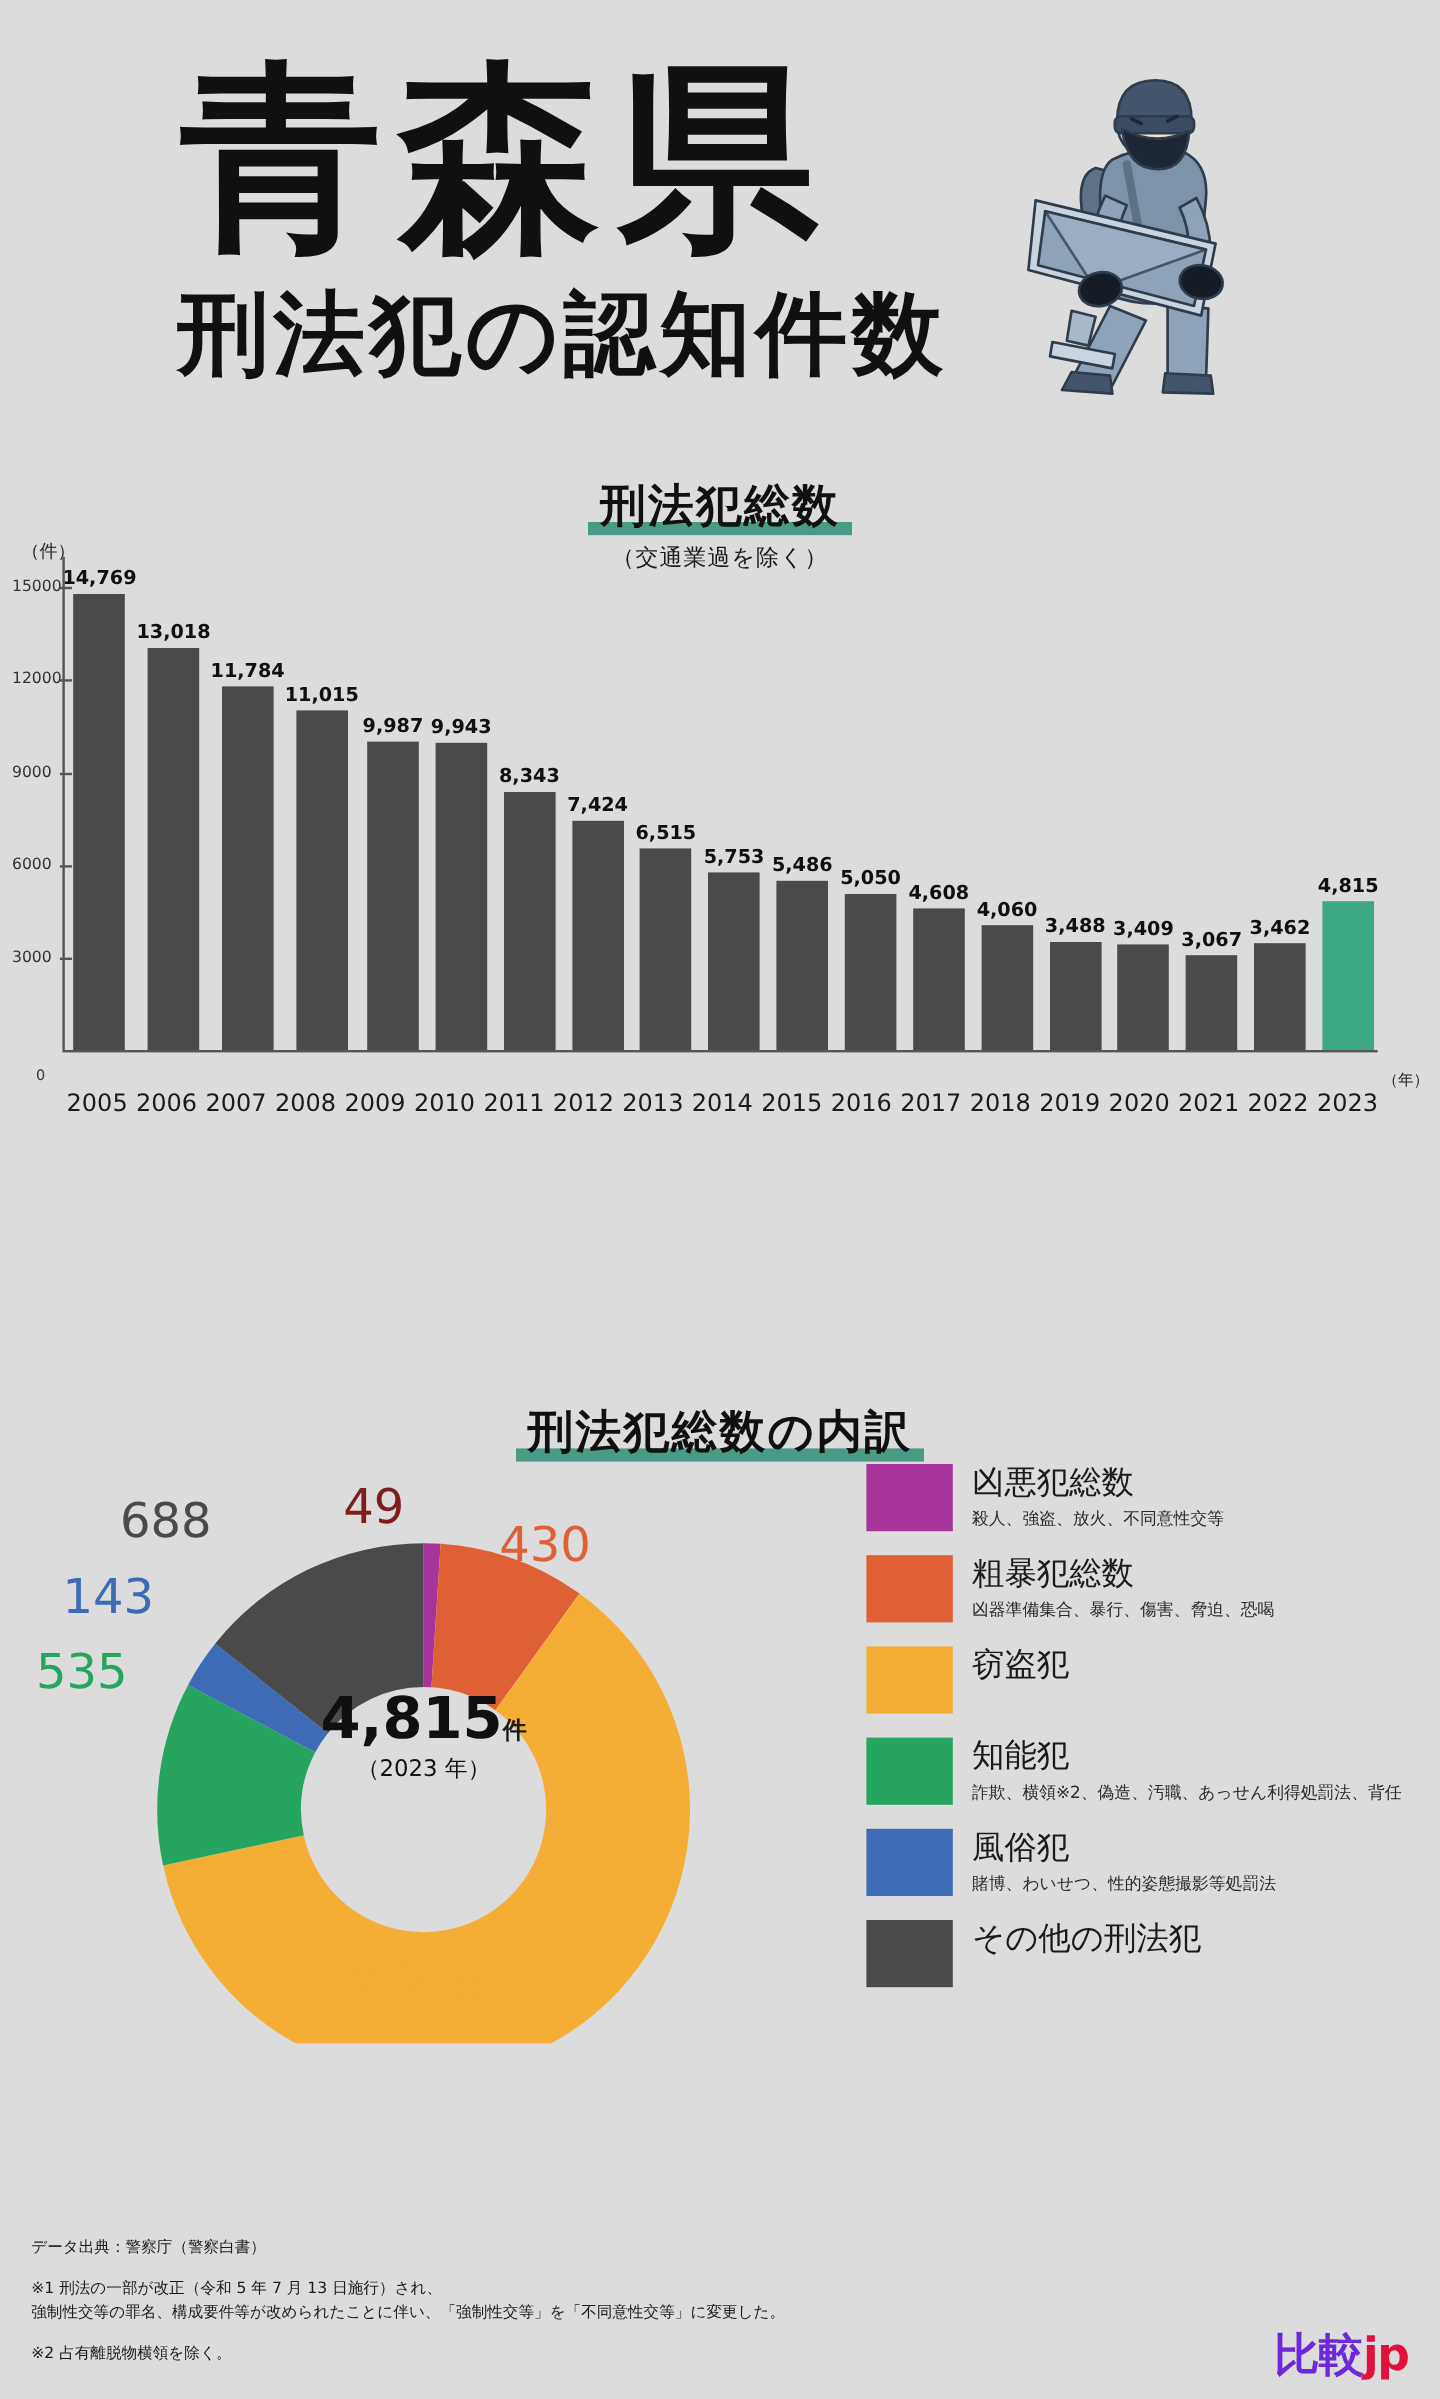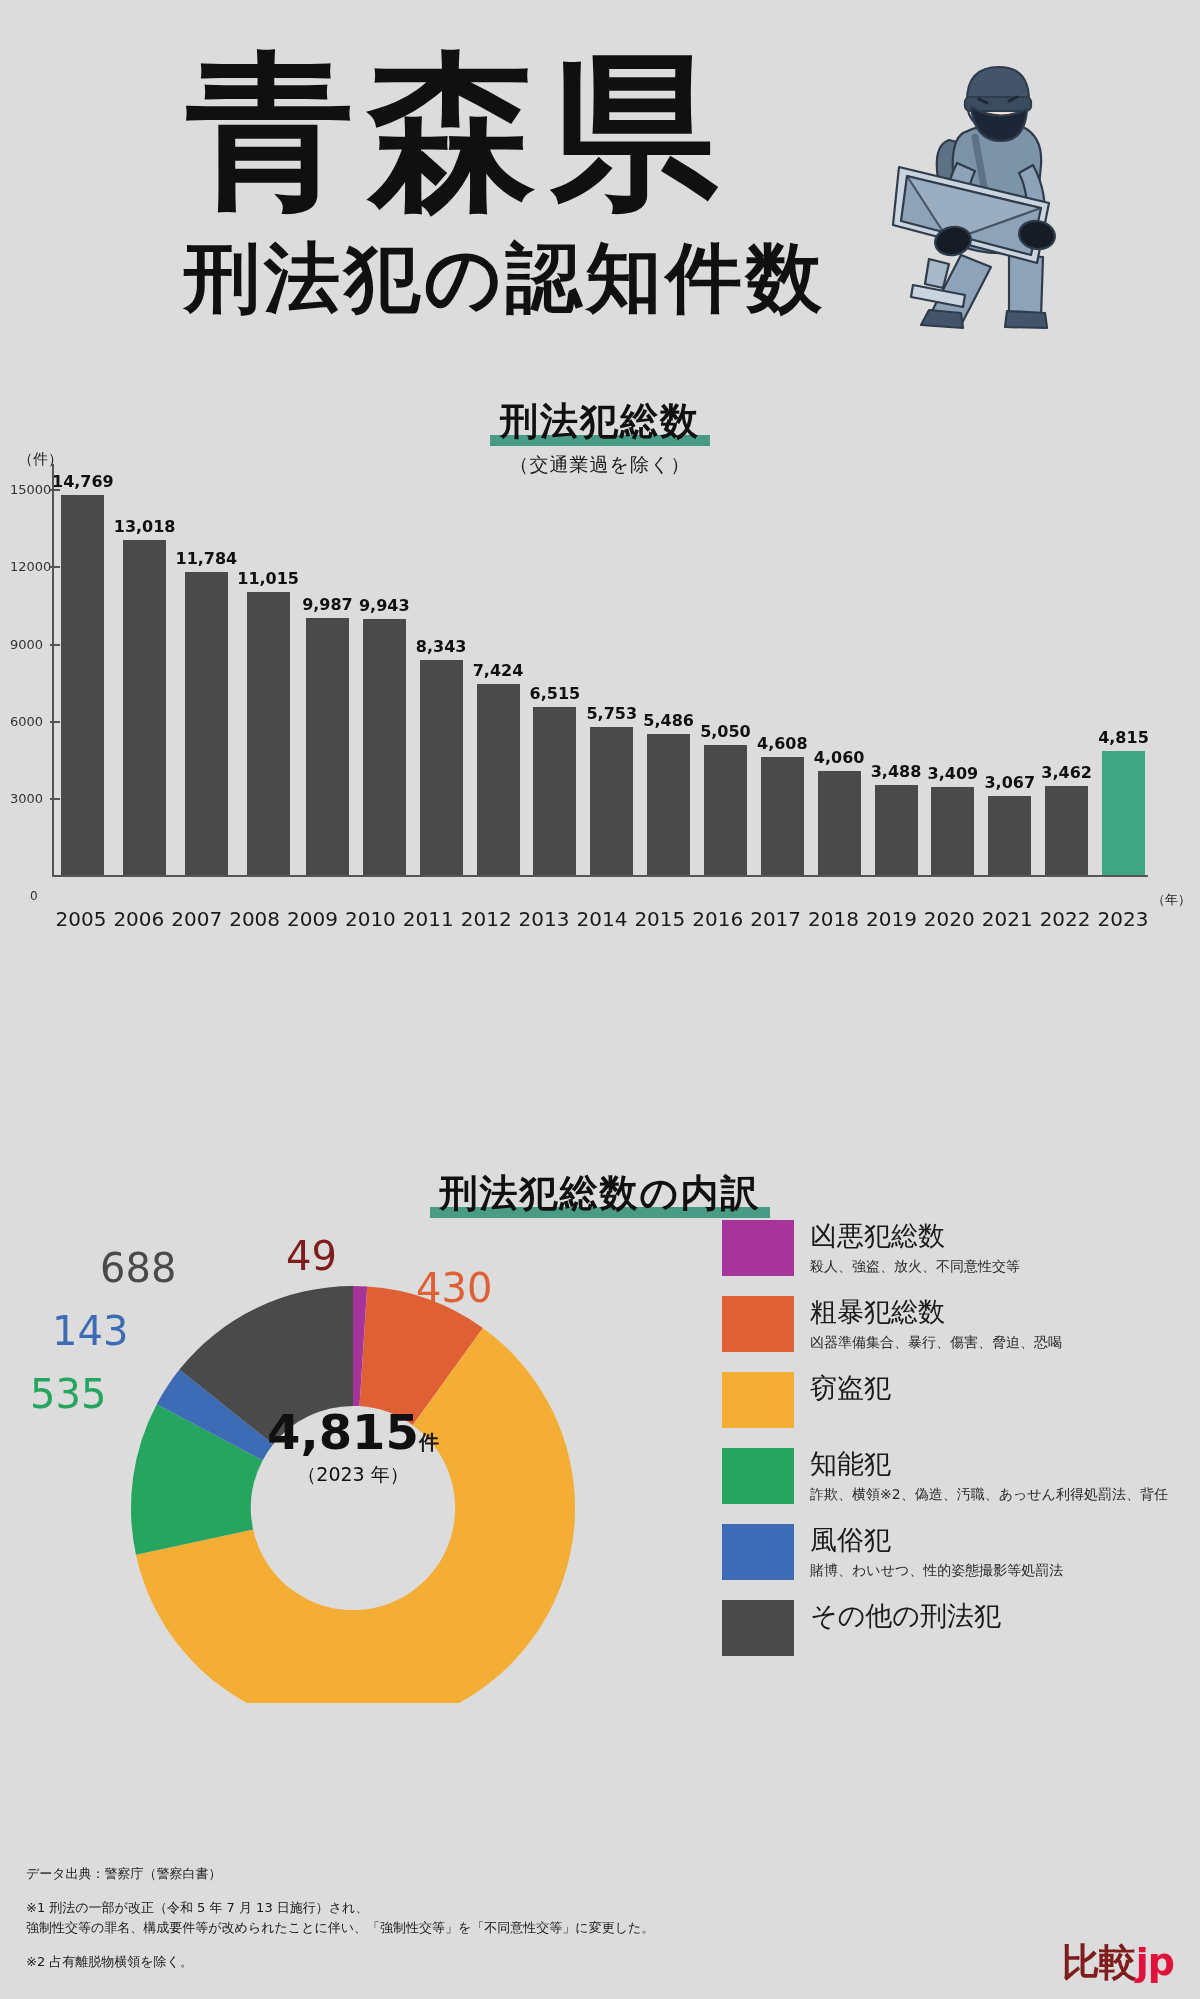--- a/index.html
+++ b/index.html
@@ -6,21 +6,21 @@
   body {
     width: 1200px; height: 1999px;
     background: #dcdcdc;
     font-family: "Liberation Sans", sans-serif;
     position: relative;
     overflow: hidden;
     color: #1a1a1a;
   }
 
   
-  #header { position: relative; height: 360px; margin-left: 36px; }
+  #header { position: relative; height: 360px; }
   #title-main {
     position: absolute; left: 150px; top: 48px;
     font-size: 168px; font-weight: 700; letter-spacing: 14px;
     line-height: 1; color: #101010;
     font-family: "DejaVu Sans", "Liberation Sans", sans-serif;
   }
   #title-sub {
     position: absolute; left: 148px; top: 240px;
     font-size: 76px; font-weight: 700; letter-spacing: 4px;
     line-height: 1; color: #101010;
@@ -111,21 +111,21 @@
              font-family: "DejaVu Sans", "Liberation Sans", sans-serif; }
 
   
   #footer { position: absolute; left: 26px; bottom: 26px; width: 900px; }
   .ft-line { font-size: 13px; line-height: 1.6; color: #1a1a1a;
              font-family: "DejaVu Sans", "Liberation Sans", sans-serif; }
   .ft-gap { margin-top: 13px; }
   #logo { position: absolute; right: 26px; bottom: 18px;
           font-size: 38px; font-weight: 700; letter-spacing: -1px; line-height: 1;
           font-family: "DejaVu Sans", "Liberation Sans", sans-serif; }
-  #logo .k { color: #7f1d1d; }
+  #logo .k { color: #6d28d9; }
   #logo .jp { color: #e0123c; }
 </style>
 </head>
 <body>
 
 <div id="header">
   <div id="title-main">青森県</div>
   <div id="title-sub">刑法犯の認知件数</div>
 
   <svg id="thief" viewBox="0 0 290 285">

